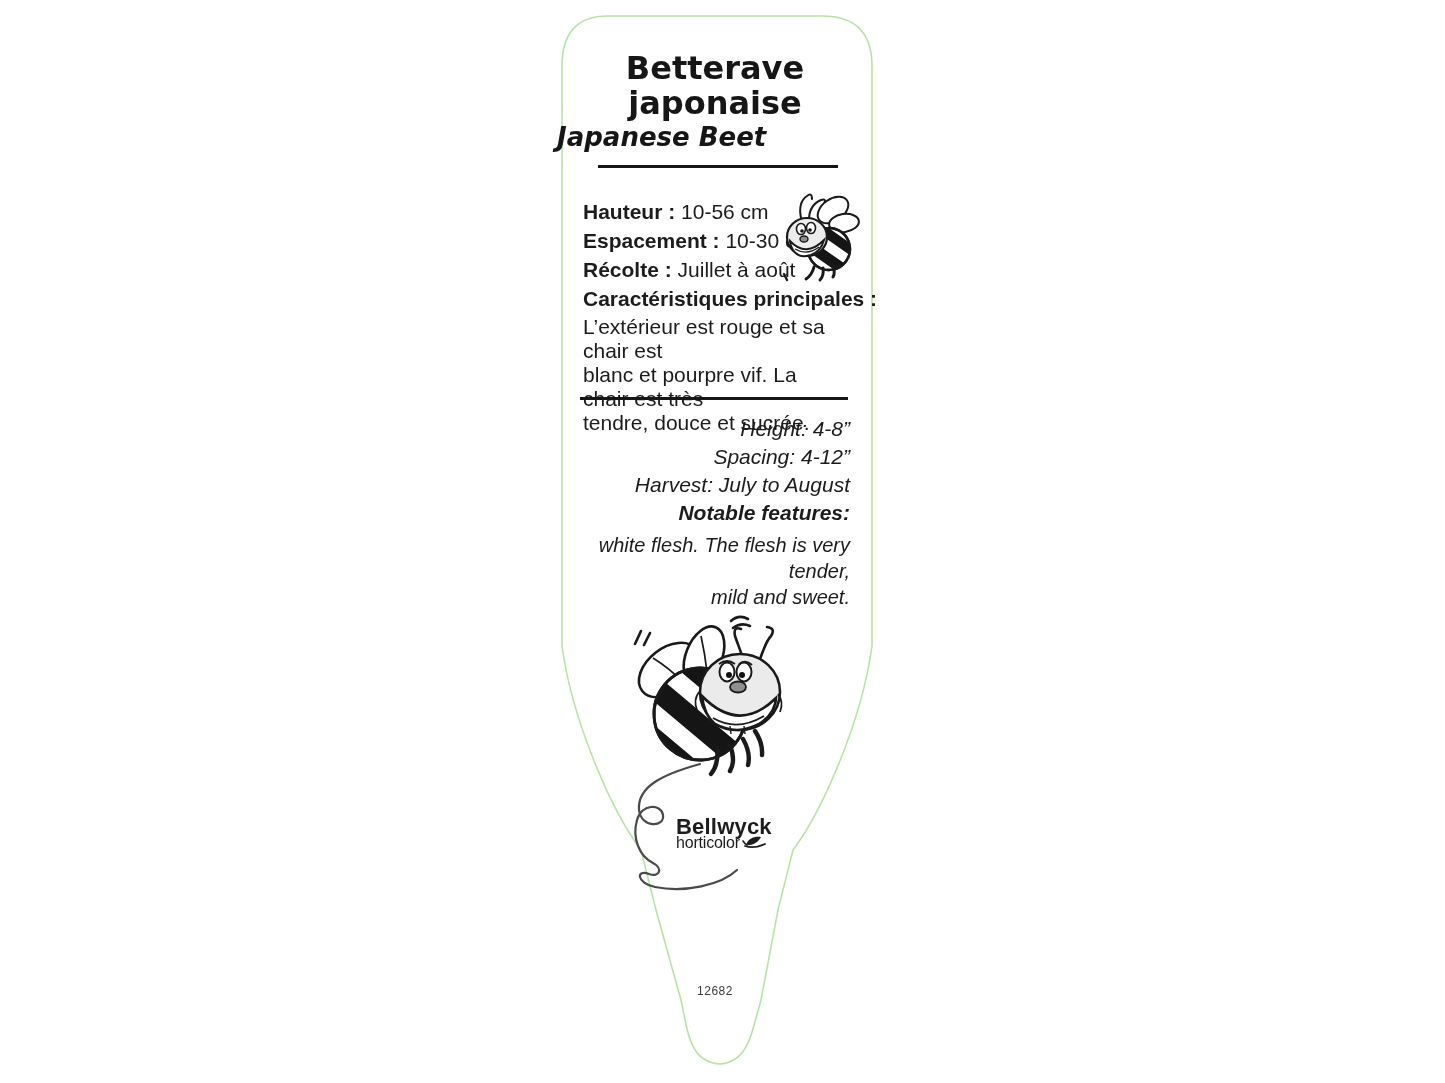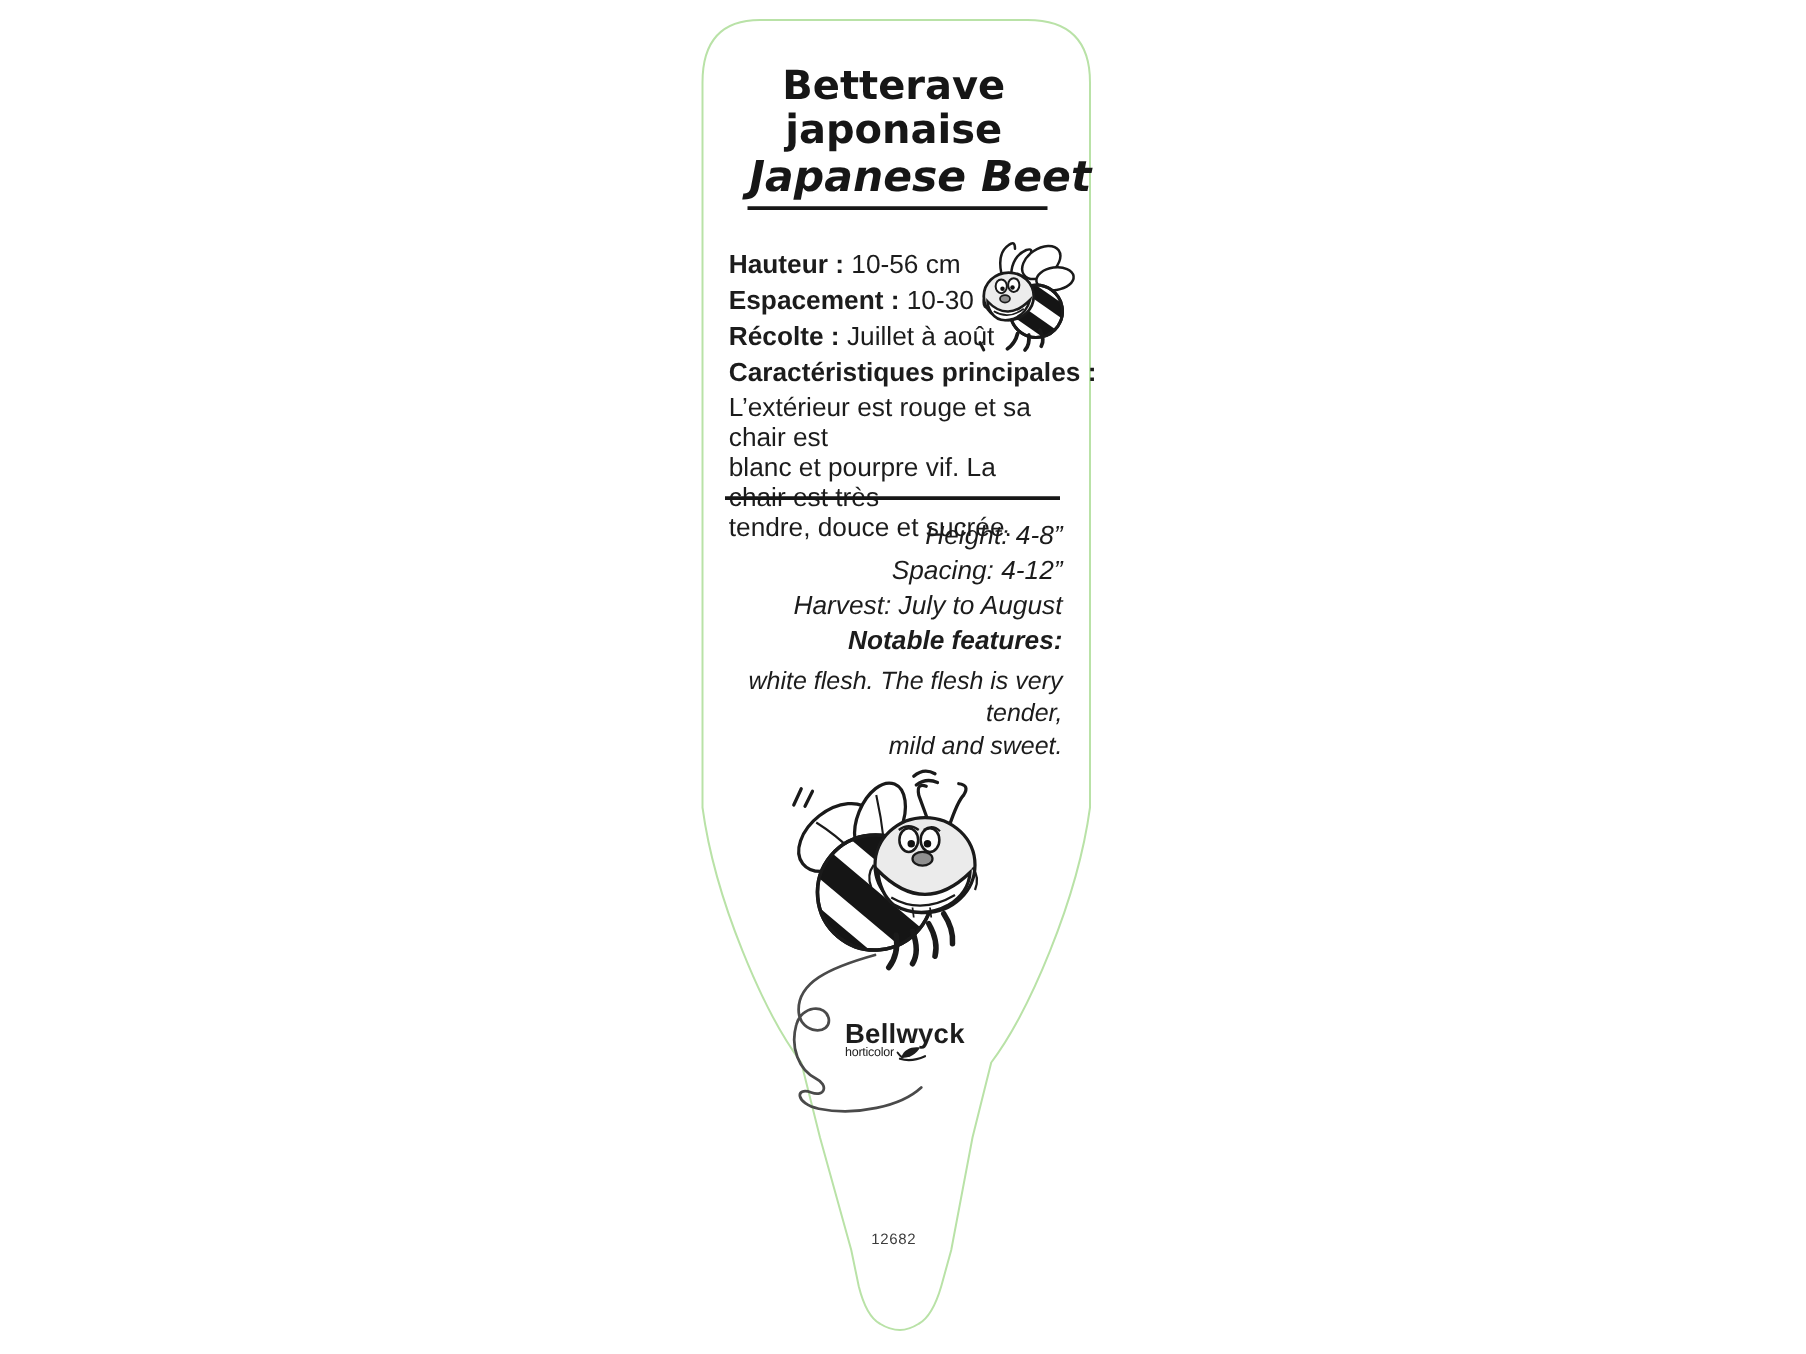--- a/index.html
+++ b/index.html
@@ -10,22 +10,22 @@
   .tag{position:absolute;left:557px;top:15px;width:316px;height:1055px;}
   .tag svg.outline{position:absolute;left:0;top:0;}
   .content{position:absolute;left:0;top:12px;width:316px;height:1055px;}
 
   .title-fr{
     position:absolute;top:24px;left:0;width:316px;text-align:center;
     font-family:"DejaVu Sans",sans-serif;font-weight:bold;font-size:32px;line-height:35px;
     color:#161616;letter-spacing:0px;
   }
   .title-en{
-    position:absolute;top:95px;left:0;width:316px;text-align:right;
-    font-family:"DejaVu Sans",sans-serif;font-weight:bold;font-style:italic;font-size:34px;
+    position:absolute;top:95px;left:0;width:316px;text-align:left;
+    font-family:"DejaVu Sans",sans-serif;font-weight:bold;font-style:italic;font-size:26px;
     color:#161616;
   }
   .rule{position:absolute;background:#161616;height:3px;}
   .rule1{left:41px;top:138px;width:240px;}
   .rule2{left:23px;top:370px;width:268px;}
 
   .fr-block{position:absolute;left:26px;top:170px;width:264px;font-size:21px;}
   .fr-row{line-height:29px;white-space:nowrap;}
   .fr-row .lbl{font-weight:bold;}
   .fr-heading{font-weight:bold;line-height:29px;white-space:nowrap;}
@@ -35,21 +35,21 @@
   .en-row{line-height:28px;white-space:nowrap;}
   .en-row .lbl{font-weight:normal;}
   .en-heading{font-weight:bold;line-height:28px;}
   .en-para{font-size:20px;line-height:26px;margin-top:5px;}
 
   .bee-small{position:absolute;left:224px;top:161px;}
   .bee-large{position:absolute;left:52px;top:585px;}
 
   .brand{position:absolute;left:119px;top:791px;color:#1d1d1d;}
   .brand .name{font-weight:bold;font-size:22px;letter-spacing:0.2px;line-height:17px;}
-  .brand .sub{font-size:10px;letter-spacing:-0.2px;line-height:15px;display:flex;align-items:flex-end;gap:2px;}
+  .brand .sub{font-size:16px;letter-spacing:-0.2px;line-height:15px;display:flex;align-items:flex-start;gap:2px;}
 
   .code{
     position:absolute;left:0;top:957px;width:316px;text-align:center;
     font-size:12px;color:#3c3c3c;letter-spacing:0.5px;
   }
 </style>
 </head>
 <body>
 
 <div class="tag">

